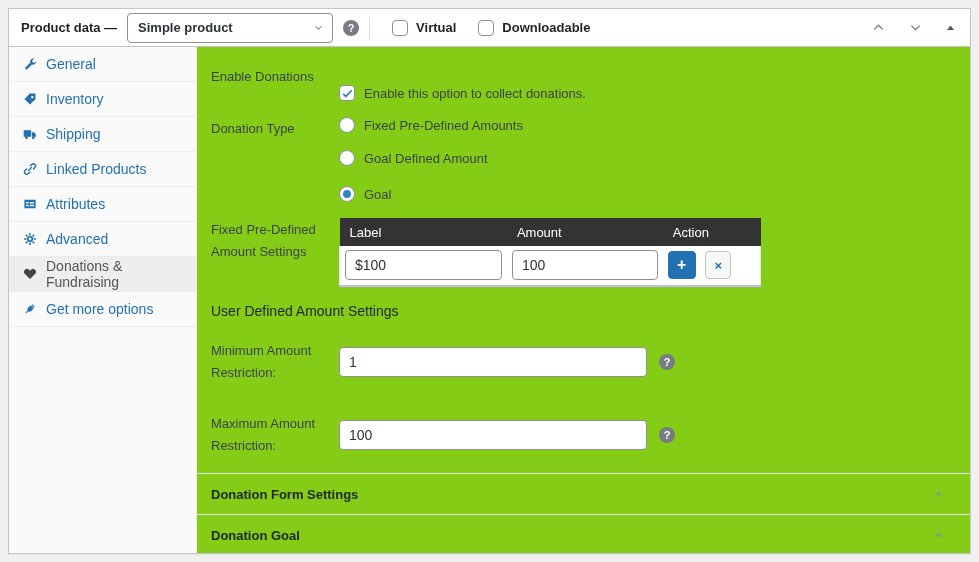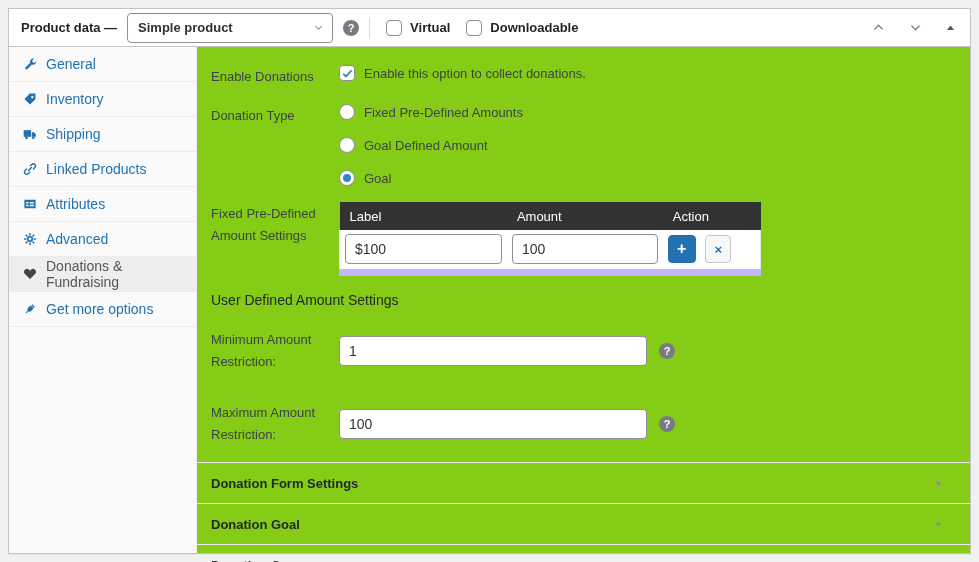--- a/index.html
+++ b/index.html
@@ -11,21 +11,21 @@
   
   .pd-header{height:37px;flex:0 0 37px;border-bottom:1px solid #c3c4c7;display:flex;align-items:center;
              padding:0 12px;gap:10px;background:#fff;}
   .pd-title{font-size:13px;font-weight:700;color:#1d2327;white-space:nowrap;}
   .wc-select{width:186px;height:28px;border:1px solid #8c8f94;border-radius:4px;background:#fff;
              display:flex;align-items:center;justify-content:space-between;padding:0 8px 0 10px;
              font-size:13px;font-weight:600;color:#2c3338;cursor:pointer;}
   .help-circle{width:16px;height:16px;border-radius:50%;background:#787c82;color:#fff;font-size:11px;
                font-weight:700;display:inline-flex;align-items:center;justify-content:center;flex:0 0 16px;cursor:pointer;}
   .vdiv{width:1px;height:22px;background:#dcdcde;}
-  .hcheck{display:flex;align-items:center;gap:8px;font-size:13px;font-weight:600;color:#1d2327;margin-left:6px;}
+  .hcheck{display:flex;align-items:center;gap:8px;font-size:13px;font-weight:600;color:#1d2327;margin-left:12px;}
   .cb{width:16px;height:16px;border:1px solid #8c8f94;border-radius:4px;background:#fff;
       display:inline-flex;align-items:center;justify-content:center;box-sizing:border-box;cursor:pointer;flex:0 0 16px;}
   .cb svg{width:13px;height:13px;overflow:visible;}
   .spacer{flex:1;}
   .handle{background:none;border:none;padding:2px;margin-left:8px;color:#787c82;cursor:pointer;line-height:0;}
   .handle svg{width:15px;height:15px;}
   .handle.small svg{width:11px;height:11px;color:#50575e;}
 
   
   .pd-body{flex:1;display:flex;min-height:0;}
@@ -37,35 +37,35 @@
   ul.tabs li .ticon svg{width:14px;height:14px;}
   ul.tabs li.active{background:#eee;color:#555;}
   ul.tabs li.active .ticon{color:#444;}
 
   
   .content{flex:1;display:flex;flex-direction:column;padding:18px 0 0 14px;min-width:0;background:#84cc16;}
   .frow{display:flex;margin-bottom:16px;}
   .flabel{width:128px;flex:0 0 128px;font-size:13px;color:#3c434a;line-height:1.7;padding-top:1px;}
   .fctrl{flex:1;min-width:0;}
   .opt{display:flex;align-items:center;gap:9px;font-size:13px;color:#3c434a;margin-bottom:17px;}
-  .opt:last-child{margin-bottom:0;}
+  .opt:last-child{margin-bottom:0;margin-top:20px;}
   .radio{width:16px;height:16px;border:1px solid #8c8f94;border-radius:50%;background:#fff;
          box-sizing:border-box;display:inline-flex;align-items:center;justify-content:center;cursor:pointer;flex:0 0 16px;}
   .radio .dot{display:none;width:8px;height:8px;border-radius:50%;background:#3582c4;}
   .radio.selected .dot{display:block;}
 
   input.txt{height:30px;border:1px solid #8c8f94;border-radius:4px;font-family:"Liberation Sans",sans-serif;
             font-size:14px;color:#2c3338;padding:0 9px;box-sizing:border-box;background:#fff;}
   .wide{width:308px;}
   .with-help{display:flex;align-items:center;gap:12px;}
 
   
   table.fx{border-collapse:collapse;width:422px;font-size:13px;}
   table.fx th{background:#333;color:#fff;font-weight:400;text-align:left;padding:6px 10px;height:16px;}
-  table.fx td{background:#fff;padding:4px 5px 5px 5px;border-bottom:7px solid #c4b5fd;}
+  table.fx td{background:#fff;padding:4px 5px 5px 5px;border-bottom:2px solid #c4b5fd;}
   table.fx td:first-child{border-left:1px solid #e8e8e8;}
   table.fx td:last-child{border-right:1px solid #e8e8e8;}
   .col-label{width:178px;} .col-amount{width:160px;} .col-action{width:84px;}
   table.fx input.txt{width:100%;}
   .btn-add{width:28px;height:28px;border:1px solid #2271b1;border-radius:4px;background:#2271b1;color:#fff;
            font-size:16px;font-weight:700;line-height:1;cursor:pointer;}
   .btn-del{width:26px;height:28px;border:1px solid #c3c4c7;border-radius:4px;background:#f6f7f7;color:#2271b1;
            font-size:13px;font-weight:700;line-height:1;cursor:pointer;margin-left:6px;}
   .action-cell{white-space:nowrap;}
 

